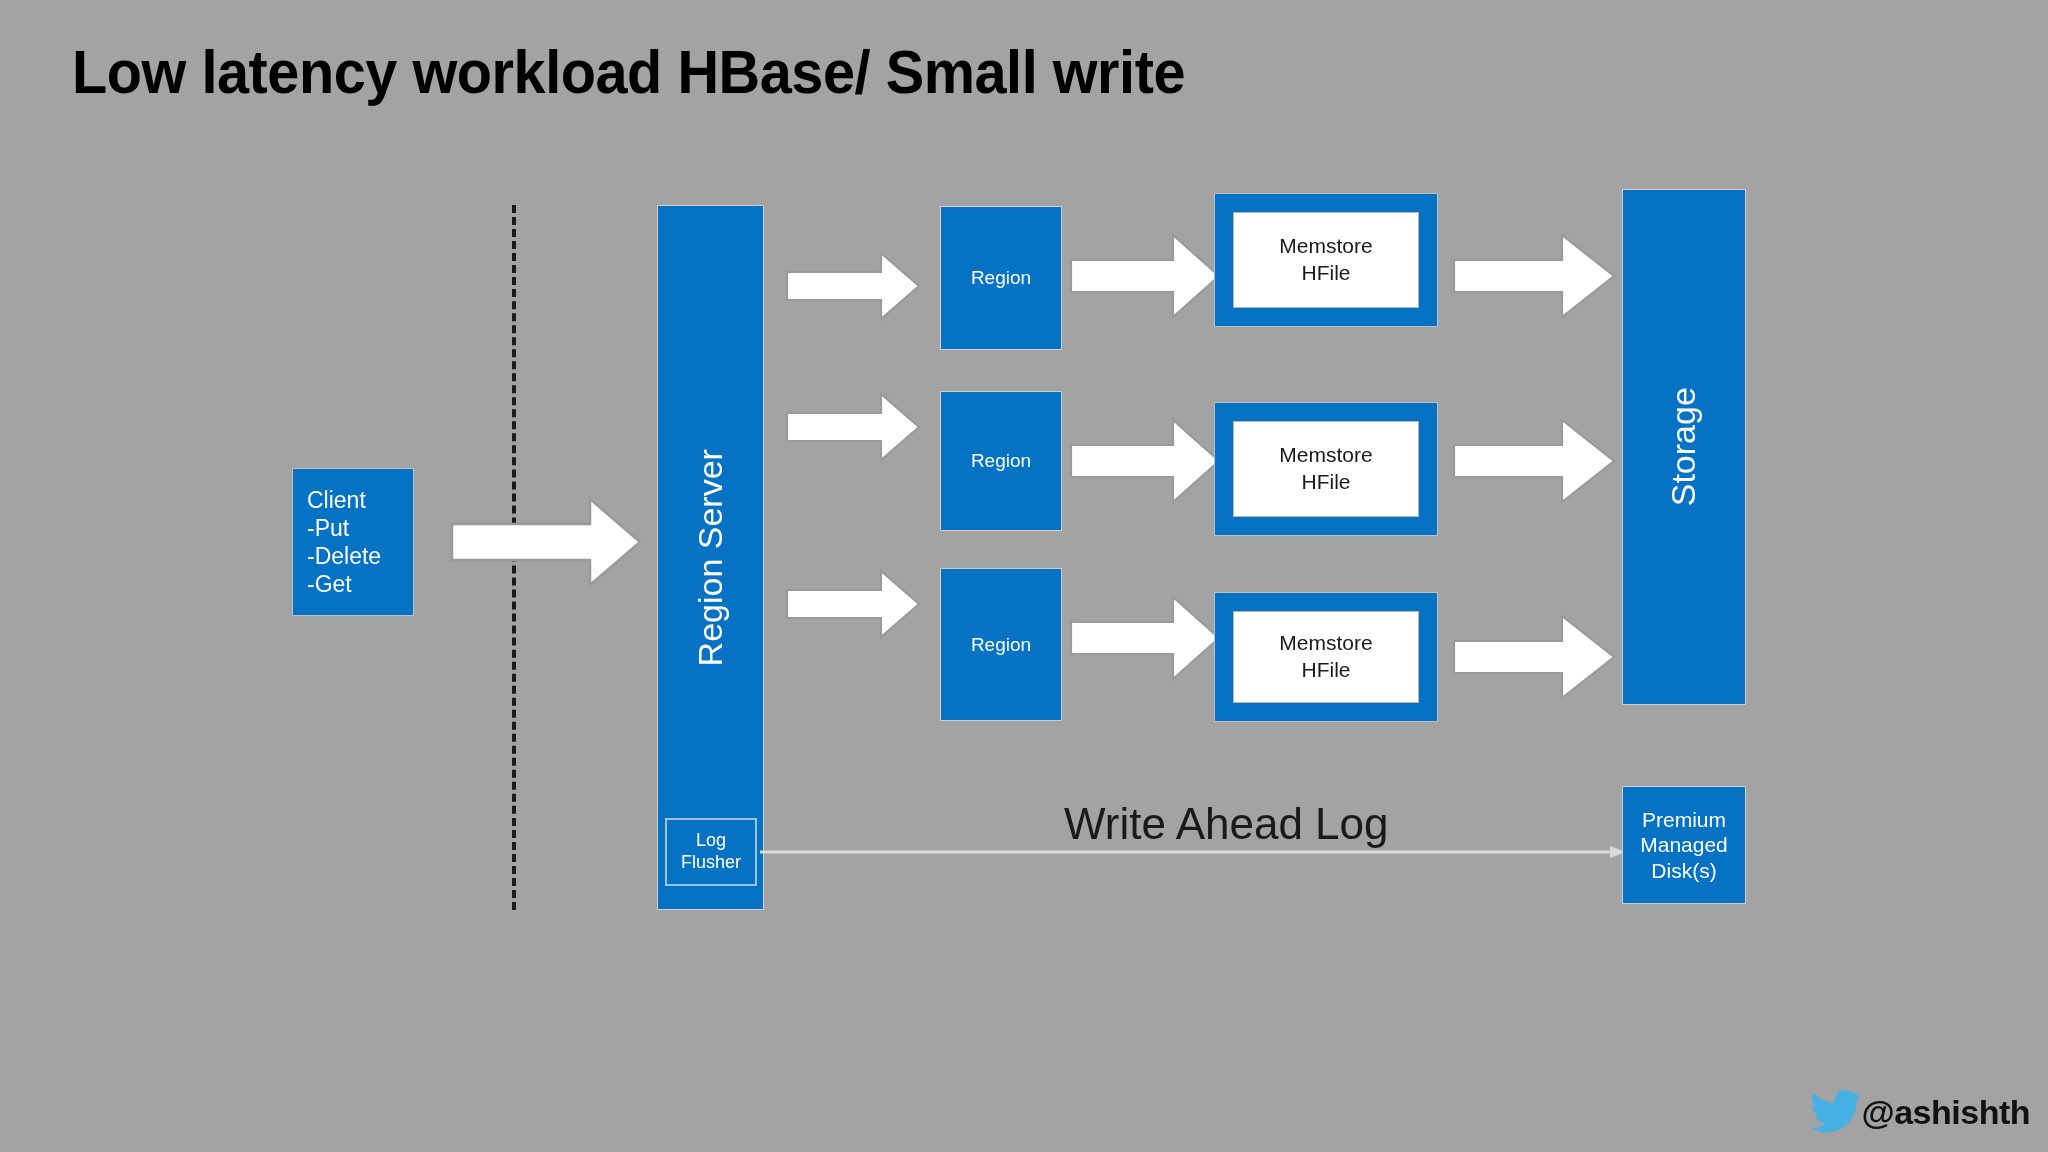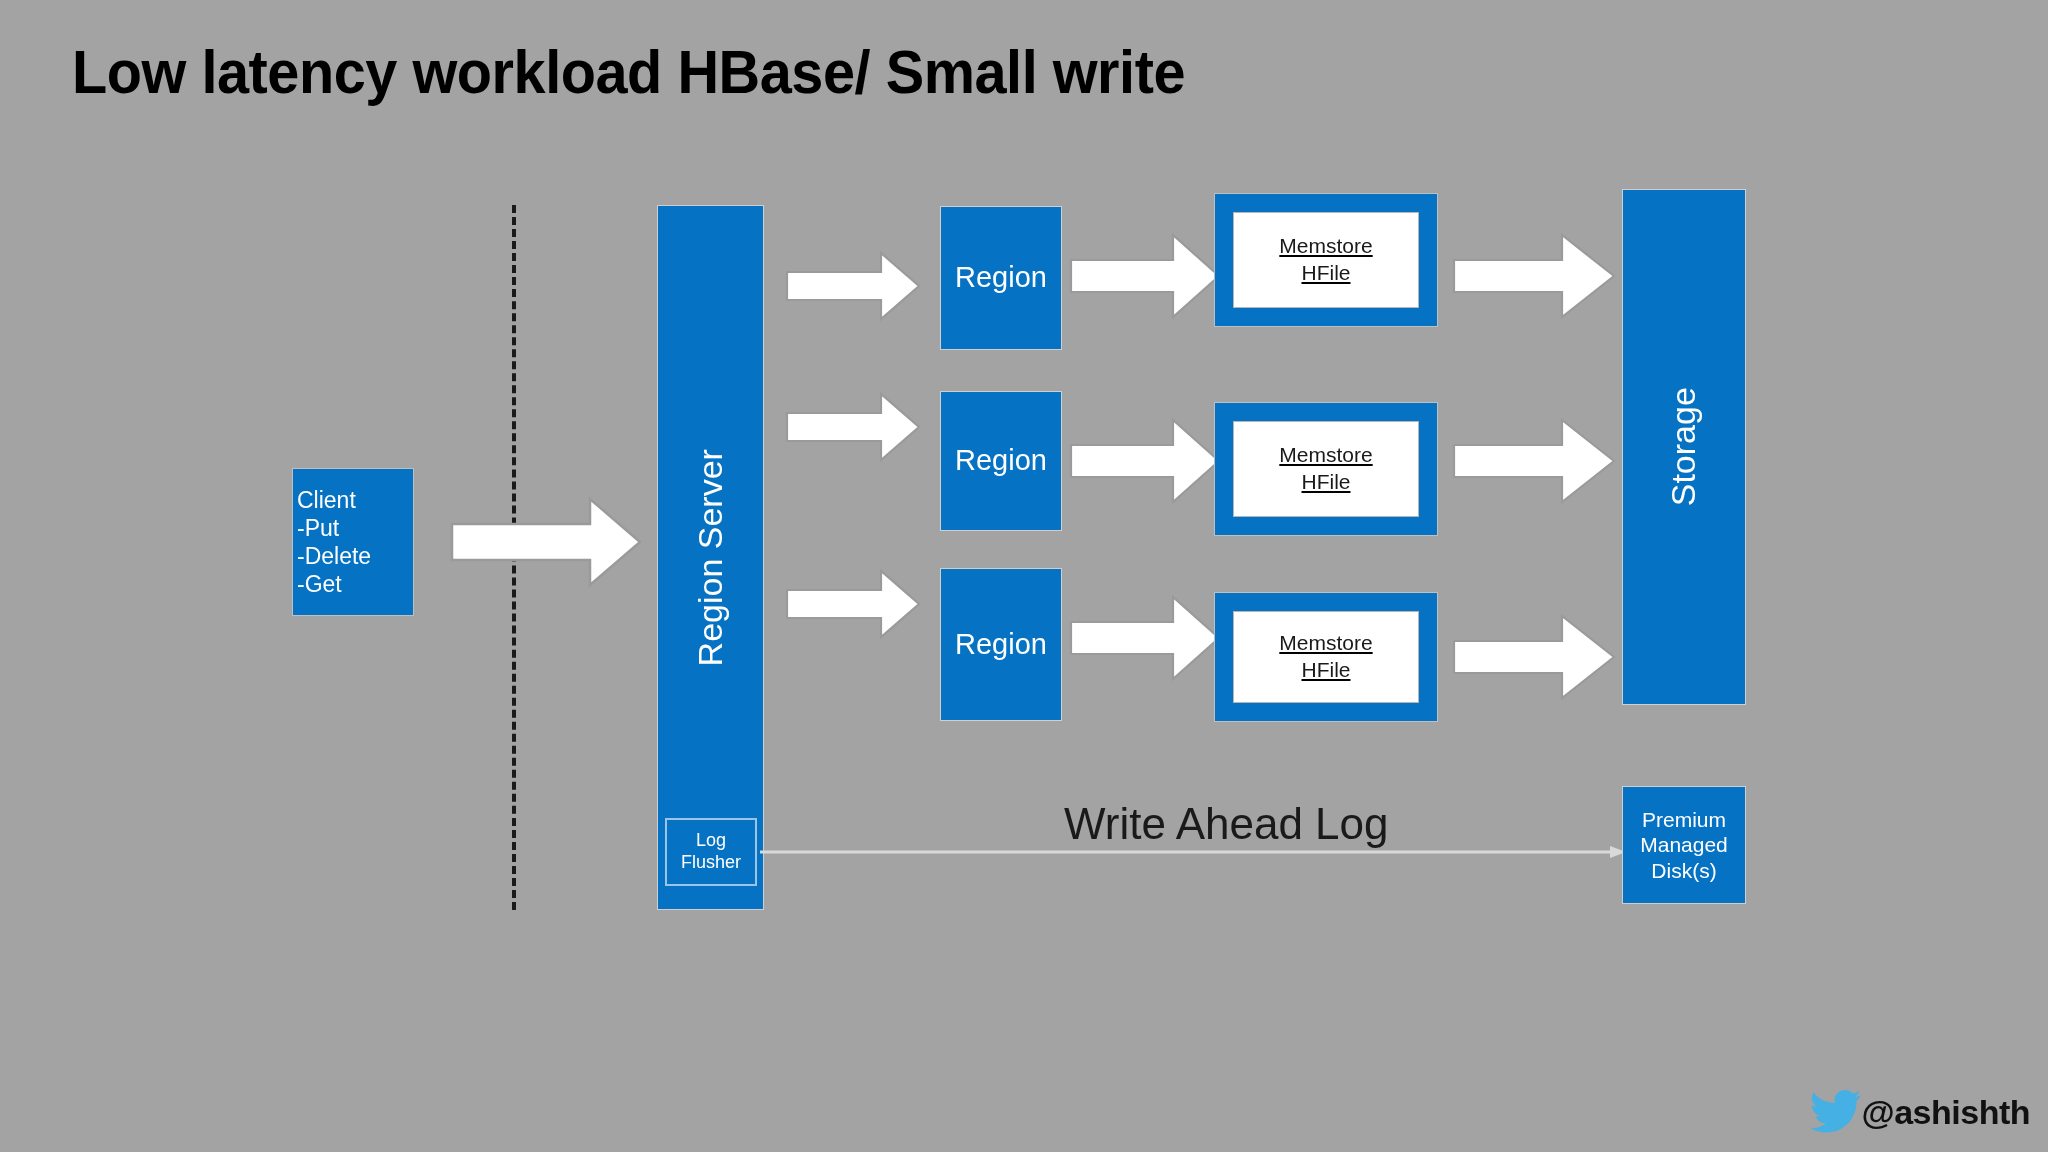--- a/index.html
+++ b/index.html
@@ -48,21 +48,21 @@
 
   
   #client-box {
     left: 292px;
     top: 468px;
     width: 122px;
     height: 148px;
     font-size: 23px;
     align-items: center;
     justify-content: flex-start;
-    padding-left: 4px;
+    padding-left: 14px;
     text-align: left;
   }
   #client-box .lines { width: 100%; }
 
   
   #divider {
     position: absolute;
     left: 512px;
     top: 205px;
     width: 0px;
@@ -99,32 +99,31 @@
     display: flex;
     align-items: center;
     justify-content: center;
     text-align: center;
     font-family: "Liberation Sans", sans-serif;
   }
 
   
   .region-box {
     width: 122px;
-    font-size: 29px;
+    font-size: 19px;
     border: 1px solid #cfcfcf;
   }
 
   
   .memstore-box {
     position: absolute;
     background: #0572c4;
     box-sizing: border-box;
     padding: 18px;
     border: 1px solid #bfbfbf;
-    text-decoration: underline;
   }
   .memstore-inner {
     width: 100%;
     height: 100%;
     background: #ffffff;
     box-sizing: border-box;
     border: 1px solid #b5b5b5;
     display: flex;
     align-items: center;
     justify-content: center;

